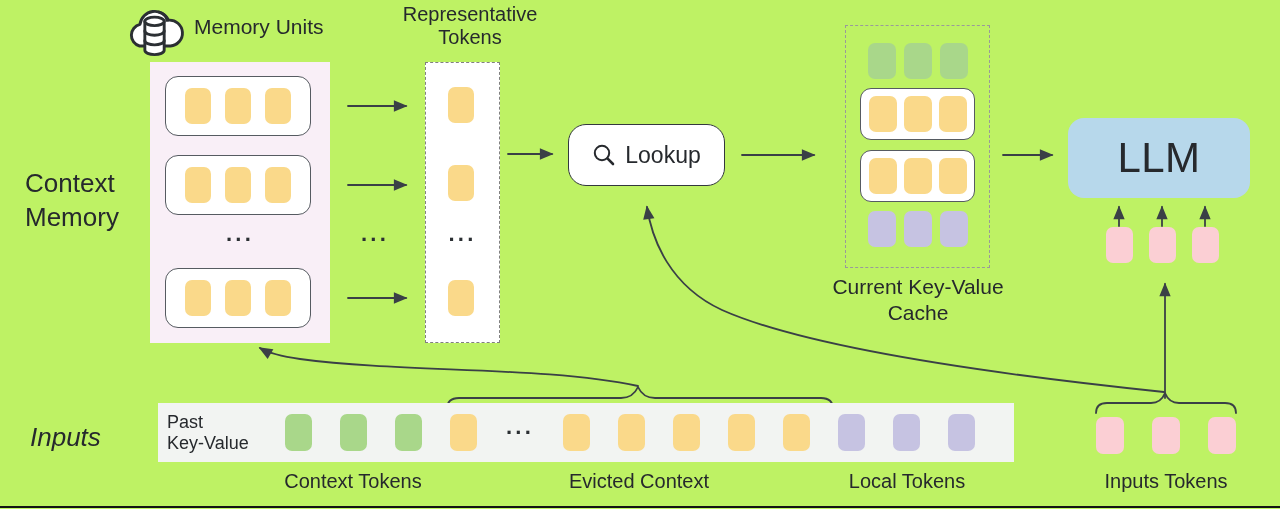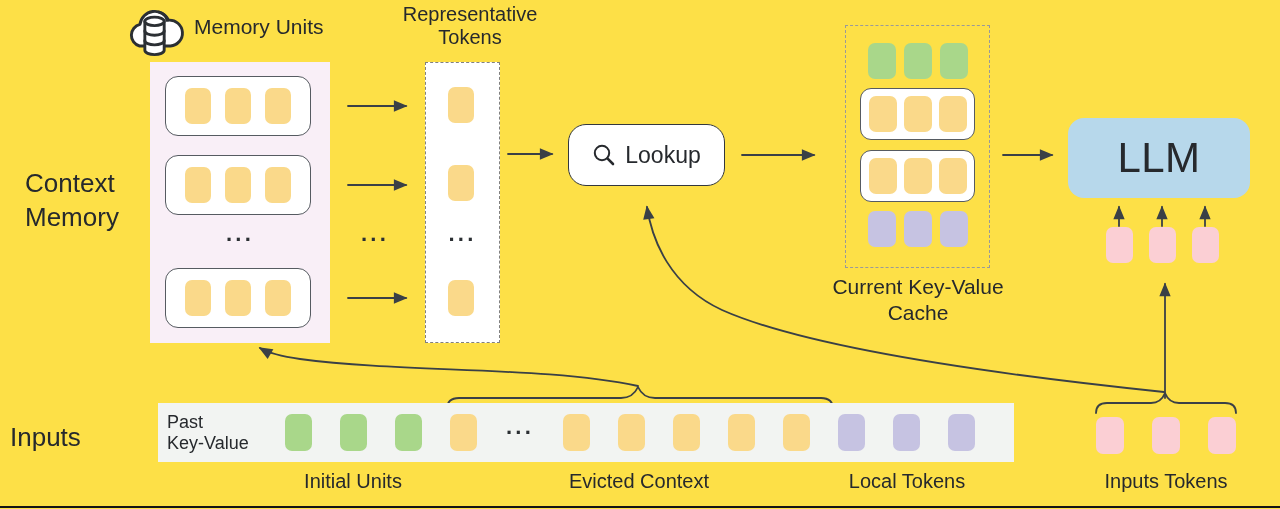--- a/index.html
+++ b/index.html
@@ -1,17 +1,17 @@
 <!DOCTYPE html>
 <html><head>
 <meta charset="utf-8">
 <style>
   html,body{margin:0;padding:0;background:#fff;}
   .canvas{
-    position:relative;width:1280px;height:509px;background:#fde047;
+    position:relative;width:1280px;height:509px;background:#bef264;
     font-family:"Liberation Sans",sans-serif;color:#26292d;overflow:hidden;
   }
   .abs{position:absolute;}
   svg.overlay{position:absolute;left:0;top:0;pointer-events:none;}
   .token{display:inline-block;width:26px;height:36px;border-radius:7px;flex:0 0 auto;}
   .dots{font-weight:700;font-size:22px;letter-spacing:2px;line-height:24px;color:#2b2f33;}
   .dots-block{position:absolute;text-align:center;top:228px;height:24px;}
 
   .memory-panel{left:150px;top:62px;width:180px;height:281px;background:#F9EFF7;}
   .unit-box{position:absolute;left:15px;width:146px;height:60px;background:#fff;
@@ -179,34 +179,34 @@
 
   <div class="abs llm-box">
     <span>LLM</span>
   </div>
   <div class="abs llm-in-tokens">
       <span class="token" style="background: rgb(251, 207, 212);"></span>
       <span class="token" style="background: rgb(251, 207, 212);"></span>
       <span class="token" style="background: rgb(251, 207, 212);"></span>
     </div>
 
-  <div class="abs big-label" style="left:10px;top:420px;">Inputs</div>
+  <div class="abs big-label" style="left:30px;top:420px;font-style:italic;">Inputs</div>
   <div class="abs strip">
     <div class="pastkv">
       <div>Past</div>
       <div>Key-Value</div>
     </div>
     <div style="display:contents;"><span class="token" style="background: rgb(169, 215, 138);"></span><span class="token" style="background: rgb(169, 215, 138);"></span><span class="token" style="background: rgb(169, 215, 138);"></span><span class="token" style="background: rgb(250, 217, 138);"></span><span class="dots">···</span><span class="token" style="background: rgb(250, 217, 138);"></span><span class="token" style="background: rgb(250, 217, 138);"></span><span class="token" style="background: rgb(250, 217, 138);"></span><span class="token" style="background: rgb(250, 217, 138);"></span><span class="token" style="background: rgb(250, 217, 138);"></span><span class="token" style="background: rgb(198, 195, 226);"></span><span class="token" style="background: rgb(198, 195, 226);"></span><span class="token" style="background: rgb(198, 195, 226);"></span></div>
   </div>
 
   <div class="abs cur-tokens">
       <span class="token" style="background: rgb(251, 207, 212);"></span>
       <span class="token" style="background: rgb(251, 207, 212);"></span>
       <span class="token" style="background: rgb(251, 207, 212);"></span>
     </div>
 
-  <div class="cap" style="left:273px;">Initial Units</div>
+  <div class="cap" style="left:273px;">Context Tokens</div>
   <div class="cap" style="left:559px;">Evicted Context</div>
   <div class="cap" style="left:827px;">Local Tokens</div>
   <div class="cap" style="left:1086px;">Inputs Tokens</div>
 
   <div class="abs bottom-rule"></div>
 </div>
 
 </body></html>

